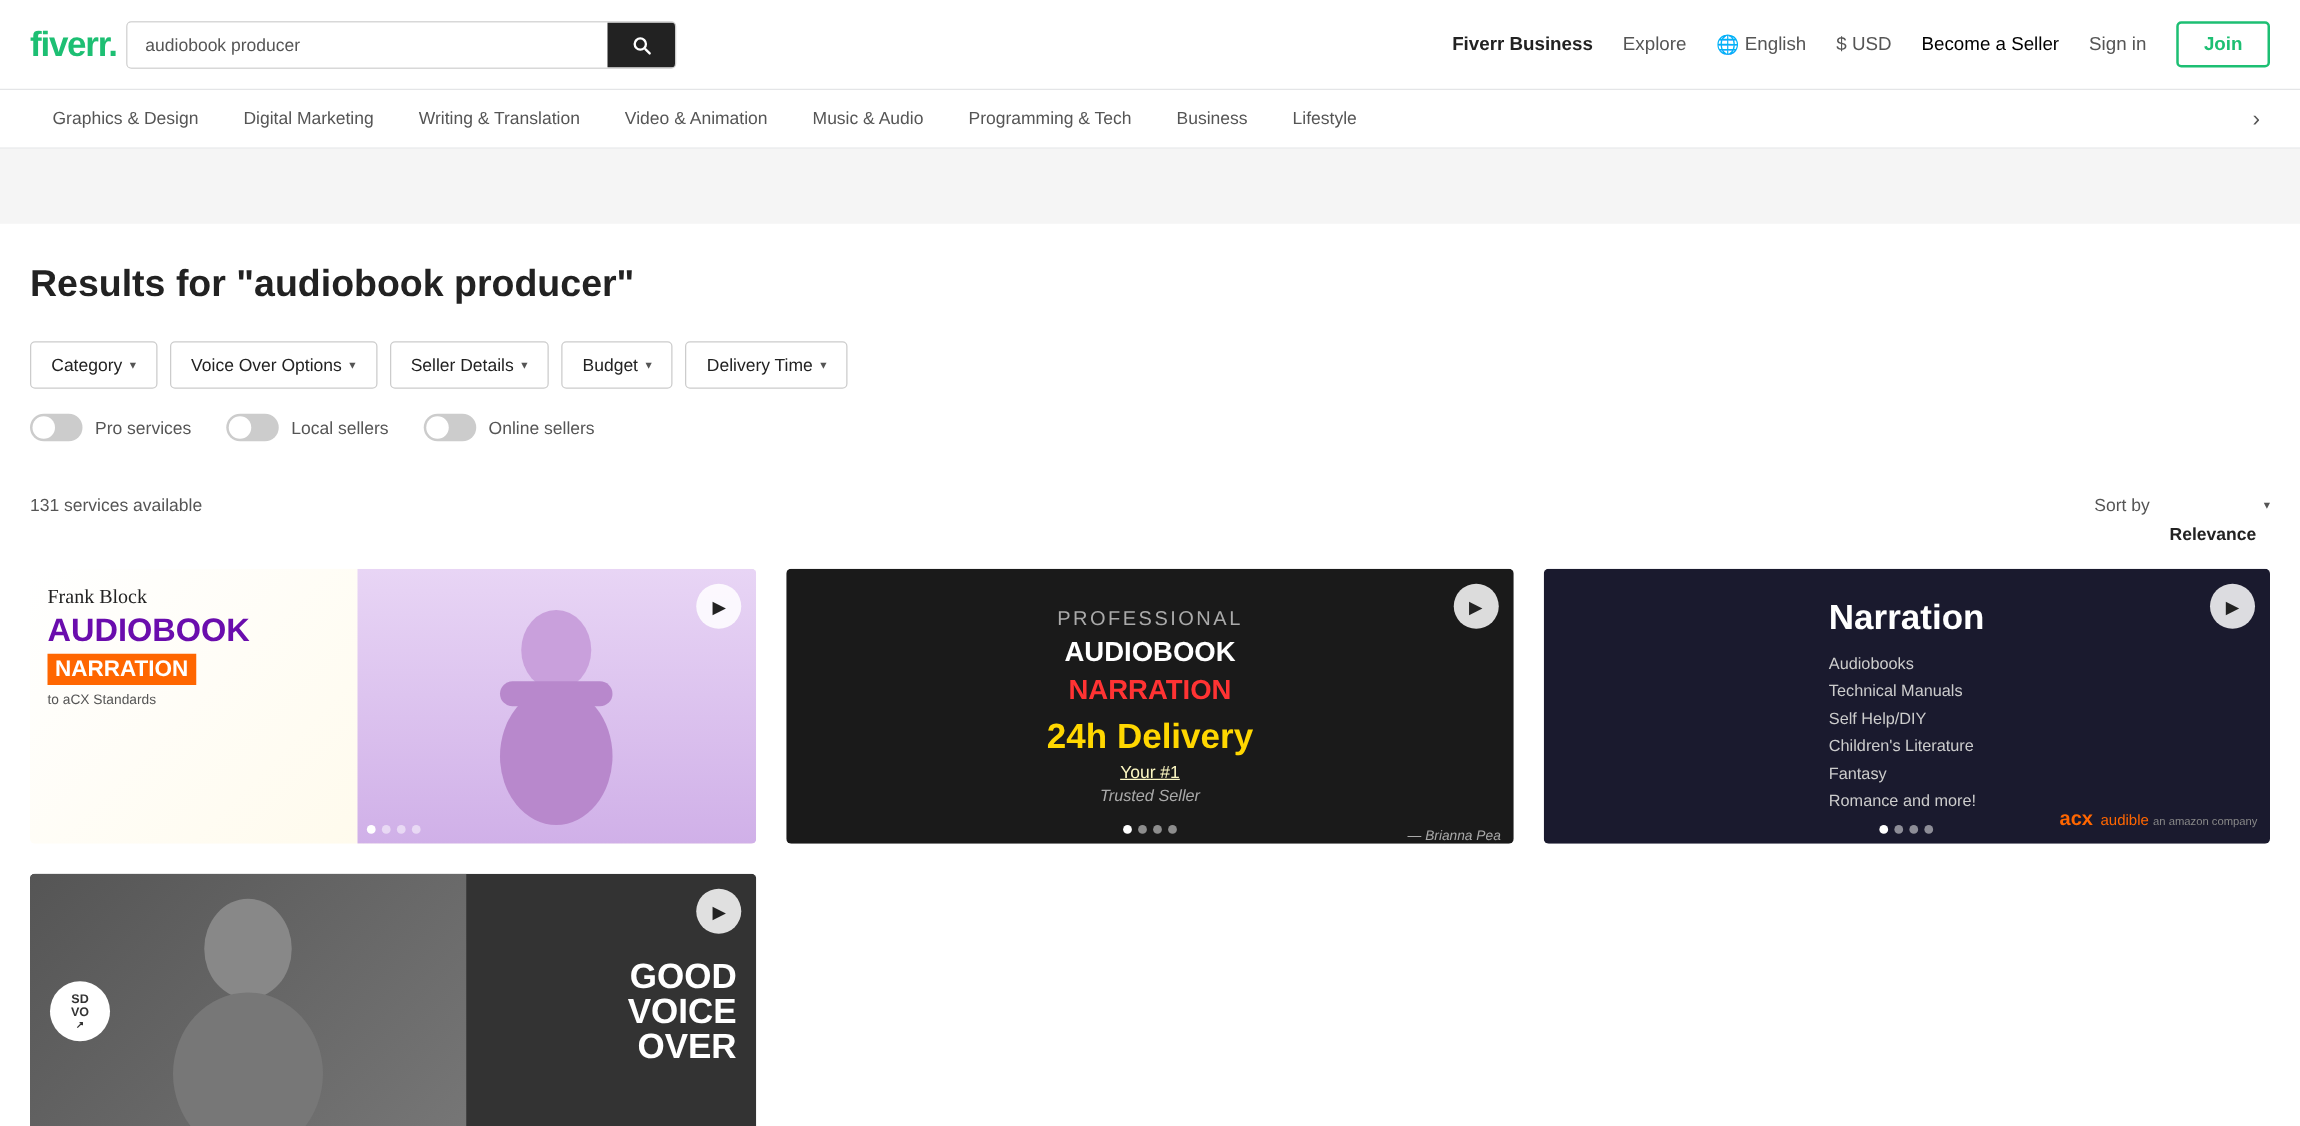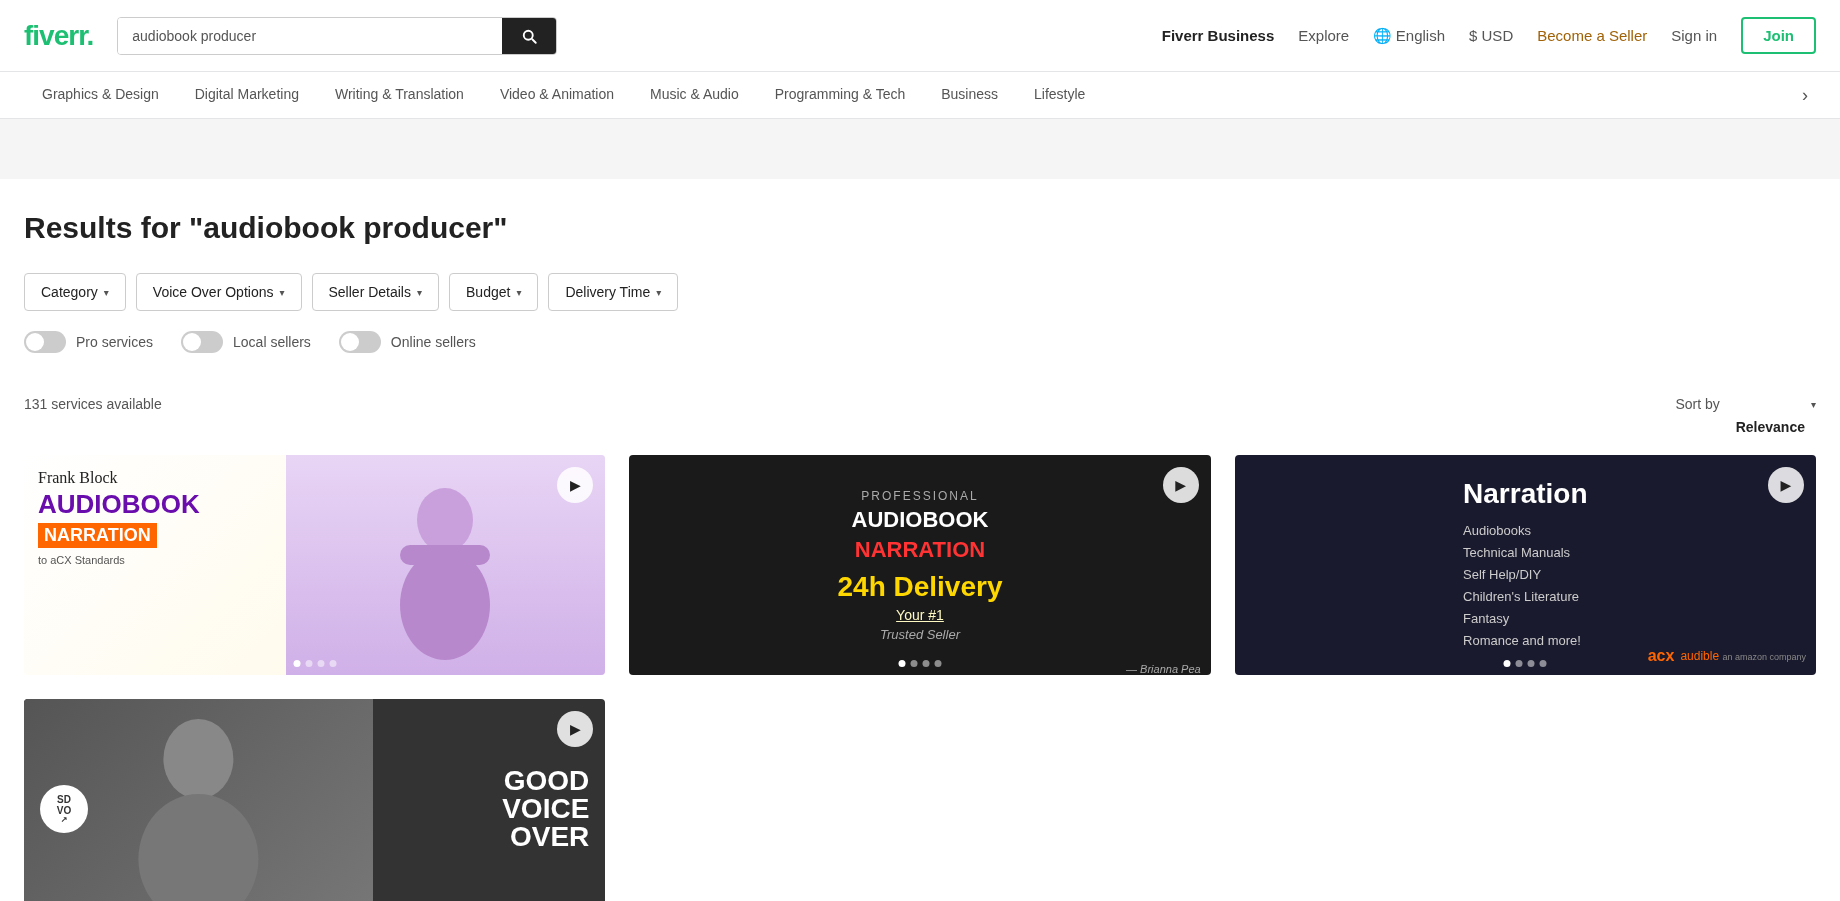--- a/index.html
+++ b/index.html
@@ -5,21 +5,20 @@
     * { box-sizing: border-box; margin: 0; padding: 0; }
     body { font-family: 'Helvetica Neue', Arial, sans-serif; background: #fff; color: #222; font-size: 14px; }
 
     
     .header {
       display: flex;
       align-items: center;
       padding: 0 24px;
       height: 72px;
       border-bottom: 1px solid #e4e5e7;
-      gap: 16px;
     }
     .logo {
       font-size: 28px;
       font-weight: 900;
       color: #222;
       letter-spacing: -1px;
       margin-right: 8px;
       flex-shrink: 0;
     }
     .logo span { color: #1dbf73; }
@@ -74,21 +73,21 @@
       color: #555;
       cursor: pointer;
     }
     .header-nav .usd {
       font-size: 15px;
       color: #555;
       cursor: pointer;
     }
     .header-nav .become-seller {
       font-size: 15px;
-      color: #a16207;
+      color: #000000;
       cursor: pointer;
     }
     .header-nav .sign-in {
       font-size: 15px;
       color: #555;
       cursor: pointer;
     }
     .header-nav .join-btn {
       border: 2px solid #1dbf73;
       color: #1dbf73;
@@ -326,21 +325,21 @@
       align-items: center;
       justify-content: center;
       position: relative;
     }
     .card2-content {
       text-align: center;
       color: #fff;
       padding: 16px;
     }
     .card2-pro {
-      font-size: 12px;
+      font-size: 16px;
       letter-spacing: 2px;
       color: #aaa;
       margin-bottom: 4px;
     }
     .card2-title1 {
       font-size: 22px;
       font-weight: 900;
       color: #fff;
       margin-bottom: 4px;
     }

